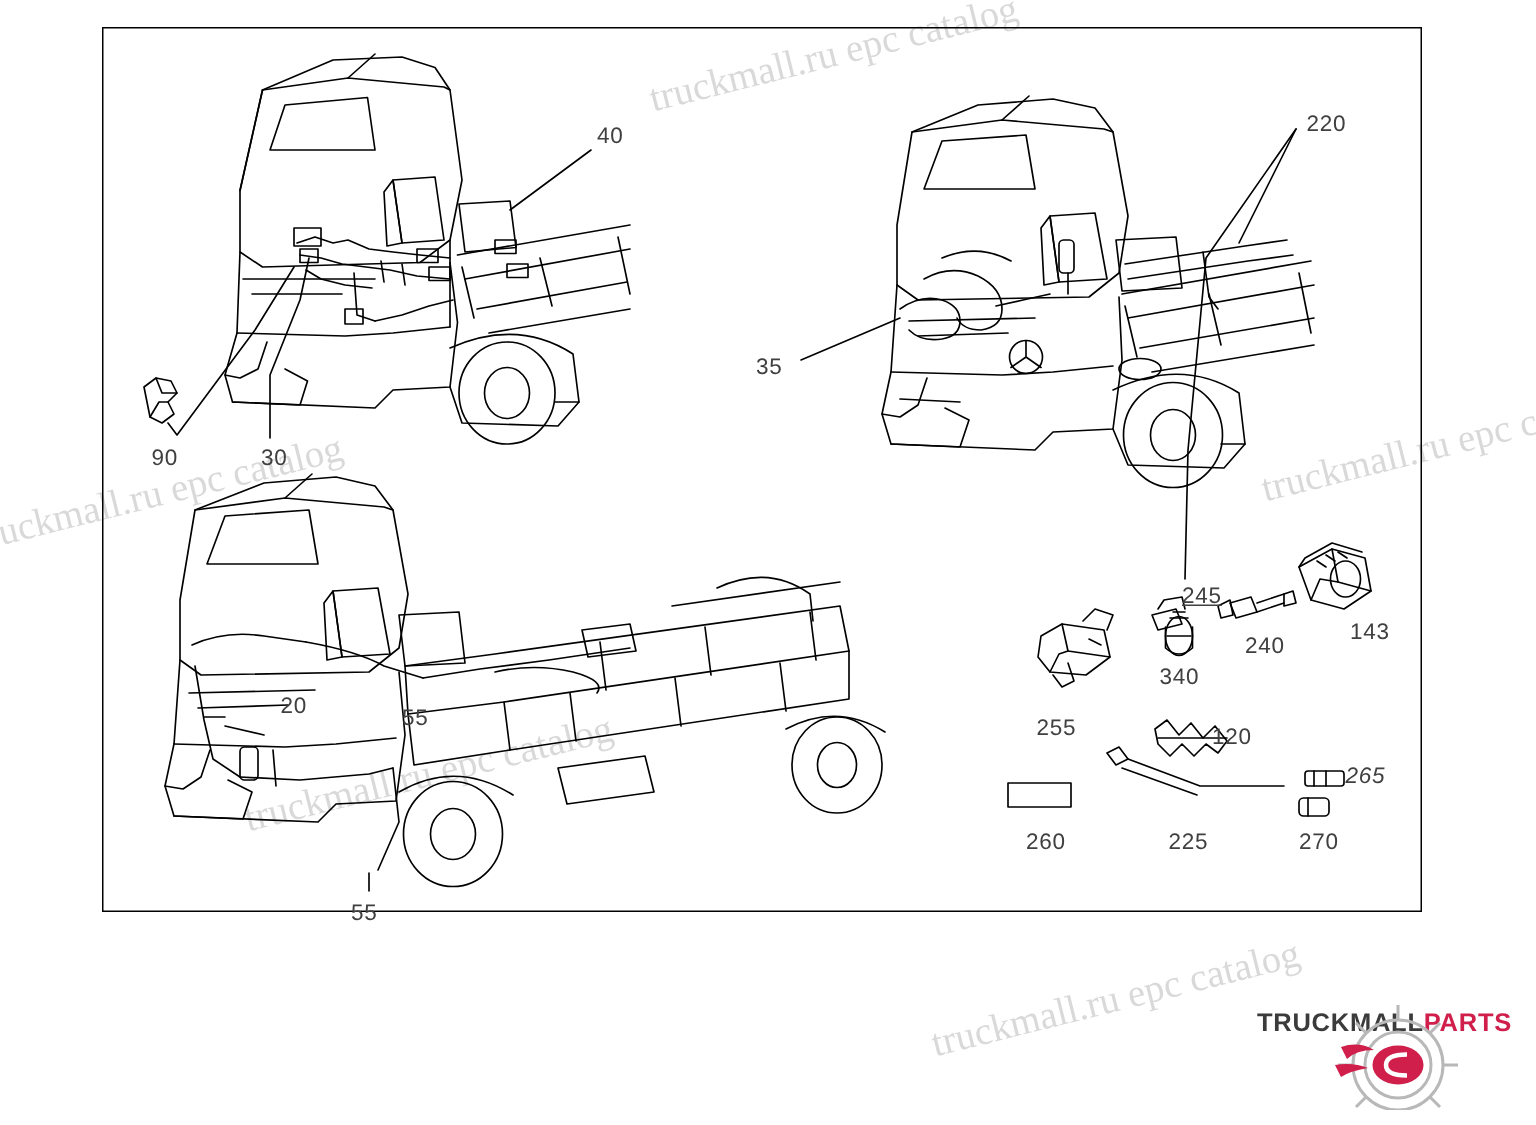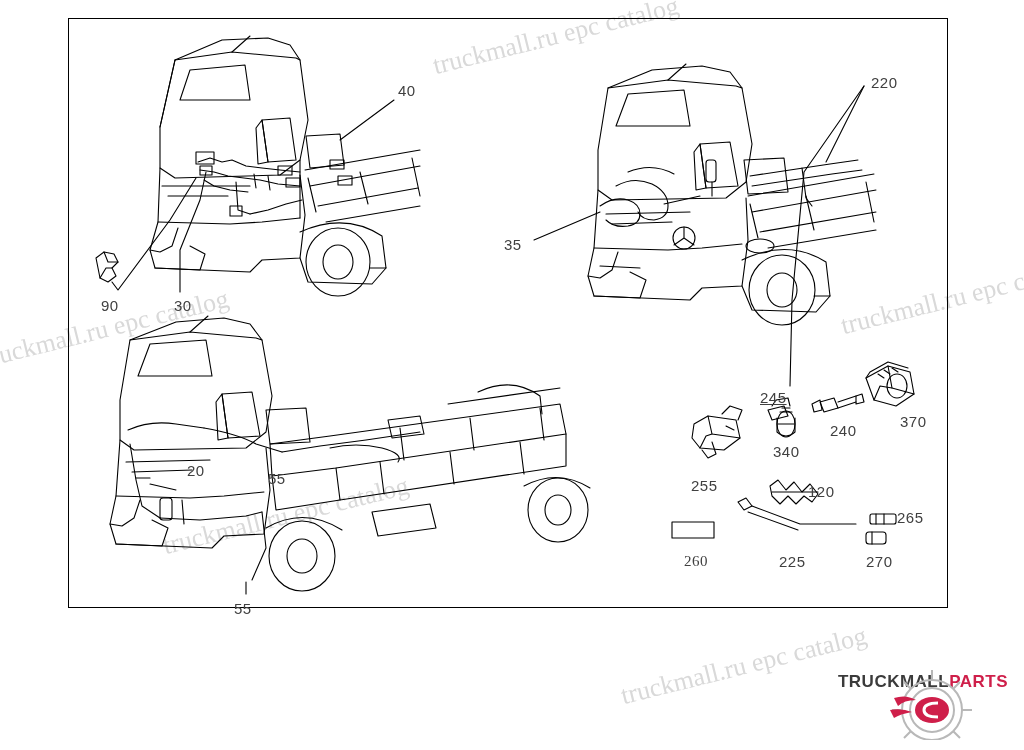--- a/index.html
+++ b/index.html
@@ -334,28 +334,28 @@
   </svg>
 
   <div class="label" style="left:398px; top:82px;">40</div>
   <div class="label" style="left:101px; top:297px;text-align:center;">90</div>
   <div class="label" style="left:174px; top:297px;">30</div>
   <div class="label" style="left:871px; top:74px;">220</div>
   <div class="label" style="left:504px; top:236px;">35</div>
   <div class="label" style="left:139px; top:462px;padding-left:48px;">20</div>
   <div class="label" style="left:268px; top:470px;">55</div>
   <div class="label" style="left:234px; top:600px;">55</div>
-  <div class="label" style="left:760px; top:389px;text-decoration:underline;">245</div>
+  <div class="label" style="left:788px; top:389px;text-decoration:underline;">245</div>
   <div class="label" style="left:830px; top:422px;">240</div>
-  <div class="label" style="left:900px; top:413px;">370</div>
+  <div class="label" style="left:900px; top:413px;">143</div>
   <div class="label" style="left:773px; top:443px;">340</div>
   <div class="label" style="left:691px; top:461px;margin-top:16px;">255</div>
   <div class="label" style="left:808px; top:483px;">120</div>
-  <div class="label" style="left:897px; top:509px;">265</div>
-  <div class="label" style="left:684px; top:553px;font-family:Liberation Serif, serif;">260</div>
+  <div class="label" style="left:897px; top:509px;font-style:italic;">265</div>
+  <div class="label" style="left:684px; top:553px;">260</div>
   <div class="label" style="left:779px; top:553px;">225</div>
   <div class="label" style="left:866px; top:553px;">270</div>
 
   <div class="logo-text">
     <span>TRUCKMALL</span><span class="accent">PARTS</span>
   </div>
   <svg class="logo" viewBox="0 0 190 70" xmlns="http://www.w3.org/2000/svg">
     <g fill="none" stroke="#b8b8b8" stroke-width="2">
       <circle cx="112" cy="40" r="30"></circle>
       <circle cx="112" cy="40" r="22"></circle>

